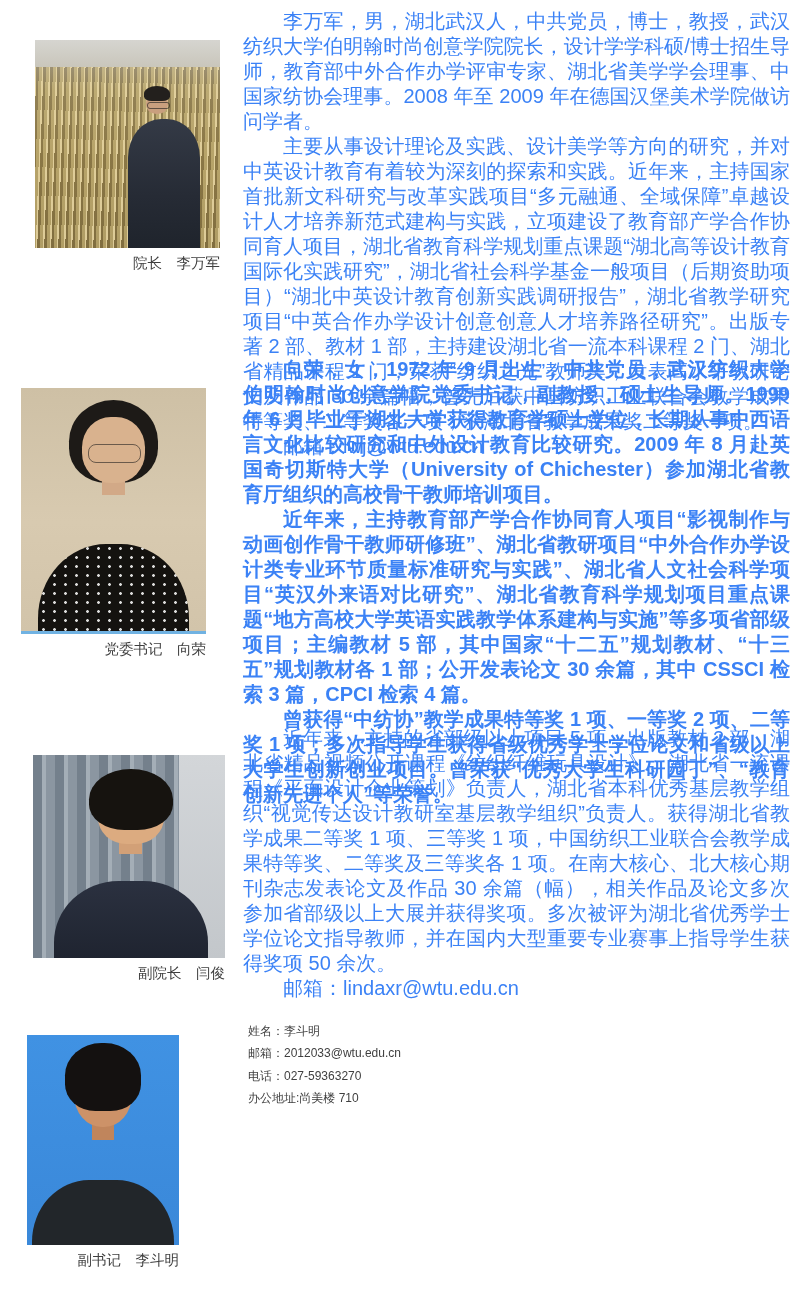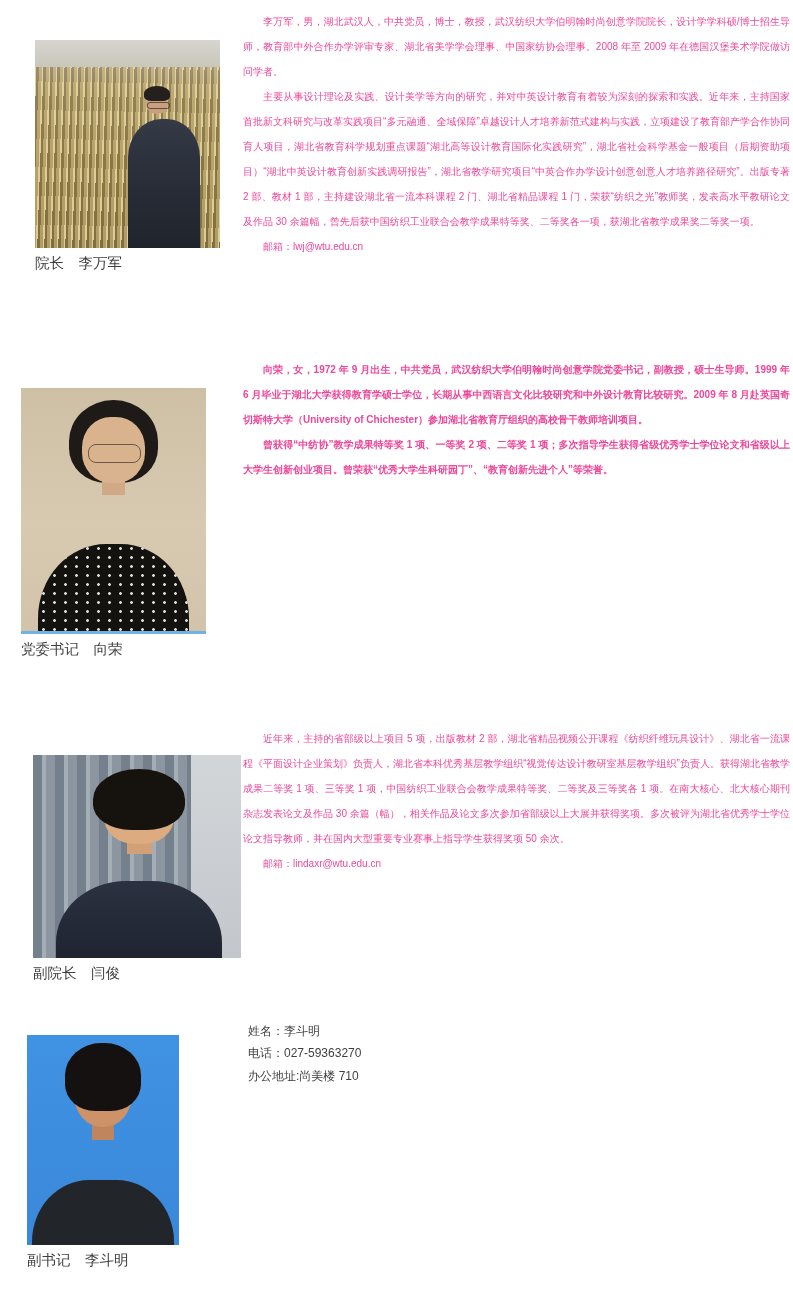--- a/index.html
+++ b/index.html
@@ -8,43 +8,43 @@
     width:793px;height:1301px;
     background:#ffffff;
     font-family:"Liberation Sans","DejaVu Sans",sans-serif;
     color:#3f3f3f;
     overflow:hidden;
   }
   
   .bio{
     position:absolute;
     width:547px;
-    font-size:10px;
+    font-size:20px;
     line-height:25px;
     text-align:justify;
-    color:#ec4899;
+    color:#3b82f6;
   }
   .bio p{margin:0;text-indent:2em;}
   .bio1{left:243px;top:9px;}
   .bio2{left:243px;top:357px;font-weight:bold;}
   .bio3{left:243px;top:726px;}
   .info{
     position:absolute;
     left:248px;top:1020px;width:420px;
     font-size:12px;line-height:22.4px;color:#3f3f3f;
   }
   .info p{margin:0;}
   
   .fig{position:absolute;margin:0;}
   .fig1{left:35px;top:40px;width:185px;}
   .fig2{left:21px;top:388px;width:185px;}
-  .fig3{left:33px;top:755px;width:208px;}
+  .fig3{left:33px;top:755px;width:192px;}
   .fig4{left:27px;top:1035px;width:152px;}
   .caption{
-    display:block;text-align:left;
+    display:block;text-align:right;
     font-size:14.5px;color:#3f3f3f;
     margin-top:6px;line-height:18px;
   }
   .photo{position:relative;overflow:hidden;width:100%;}
   .photo *{position:absolute;}
   
   .photo1{height:208px;background:linear-gradient(180deg,#d6d5d0 0%,#c9c6bb 13%,#b3a67c 24%,#a28f59 55%,#8a794a 100%);}
   .p1-reeds{left:0;right:0;top:13%;bottom:0;
     background:repeating-linear-gradient(92deg,rgba(230,212,160,.9) 0 1.5px,rgba(120,100,54,.55) 1.5px 4px,rgba(192,172,112,.7) 4px 7px);}
   .p1-hair{left:59%;top:22%;width:26px;height:15px;border-radius:50% 50% 30% 30%;background:#23201d;}
@@ -99,20 +99,21 @@
       <div class="p2-hair"></div>
       <div class="p2-neck"></div>
       <div class="p2-face"></div>
       <div class="p2-glasses"></div>
       <div class="p2-body"></div>
     </div>
     <figcaption class="caption">党委书记　向荣</figcaption>
   </figure>
   <div class="bio bio2">
     <p>向荣，女，1972 年 9 月出生，中共党员，武汉纺织大学伯明翰时尚创意学院党委书记，副教授，硕士生导师。1999 年 6 月毕业于湖北大学获得教育学硕士学位，长期从事中西语言文化比较研究和中外设计教育比较研究。2009 年 8 月赴英国奇切斯特大学（University of Chichester）参加湖北省教育厅组织的高校骨干教师培训项目。</p>
+    <p>近年来，主持教育部产学合作协同育人项目“影视制作与动画创作骨干教师研修班”、湖北省教研项目“中外合作办学设计类专业环节质量标准研究与实践”、湖北省人文社会科学项目“英汉外来语对比研究”、湖北省教育科学规划项目重点课题“地方高校大学英语实践教学体系建构与实施”等多项省部级项目；主编教材 5 部，其中国家“十二五”规划教材、“十三五”规划教材各 1 部；公开发表论文 30 余篇，其中 CSSCI 检索 3 篇，CPCI 检索 4 篇。</p>
     <p>曾获得“中纺协”教学成果特等奖 1 项、一等奖 2 项、二等奖 1 项；多次指导学生获得省级优秀学士学位论文和省级以上大学生创新创业项目。曾荣获“优秀大学生科研园丁”、“教育创新先进个人”等荣誉。</p>
   </div>
 
   <figure class="fig fig3">
     <div class="photo photo3">
       <div class="p3-wall"></div>
       <div class="p3-body"></div>
       <div class="p3-neck"></div>
       <div class="p3-face"></div>
       <div class="p3-hair"></div>
@@ -128,17 +129,18 @@
     <div class="photo photo4">
       <div class="p4-body"></div>
       <div class="p4-neck"></div>
       <div class="p4-face"></div>
       <div class="p4-hair"></div>
     </div>
     <figcaption class="caption">副书记　李斗明</figcaption>
   </figure>
   <div class="info">
     <p>姓名：李斗明</p>
+    <p>邮箱：2012033@wtu.edu.cn</p>
     <p>电话：027-59363270</p>
     <p>办公地址:尚美楼 710</p>
   </div>
 
 </div>
 
 </body></html>

